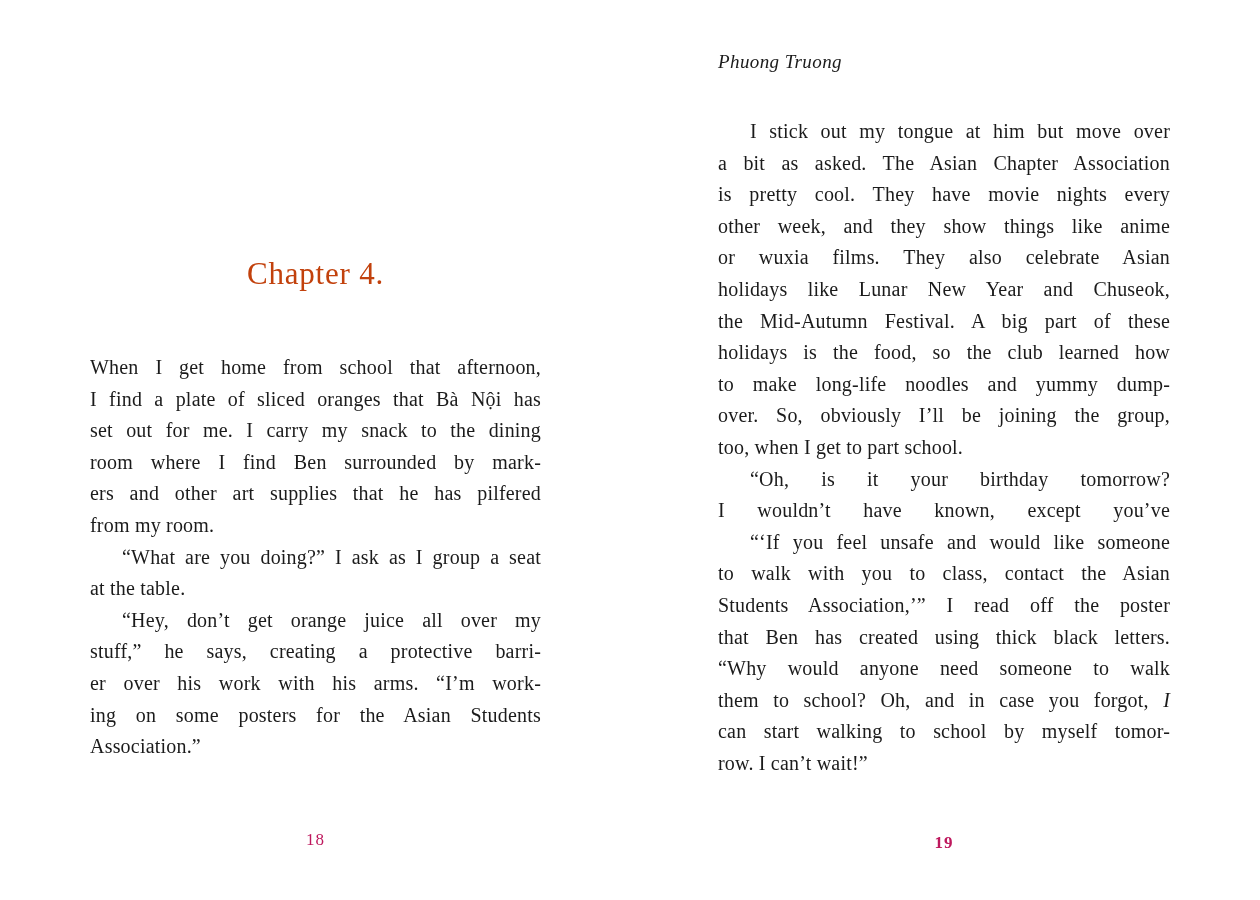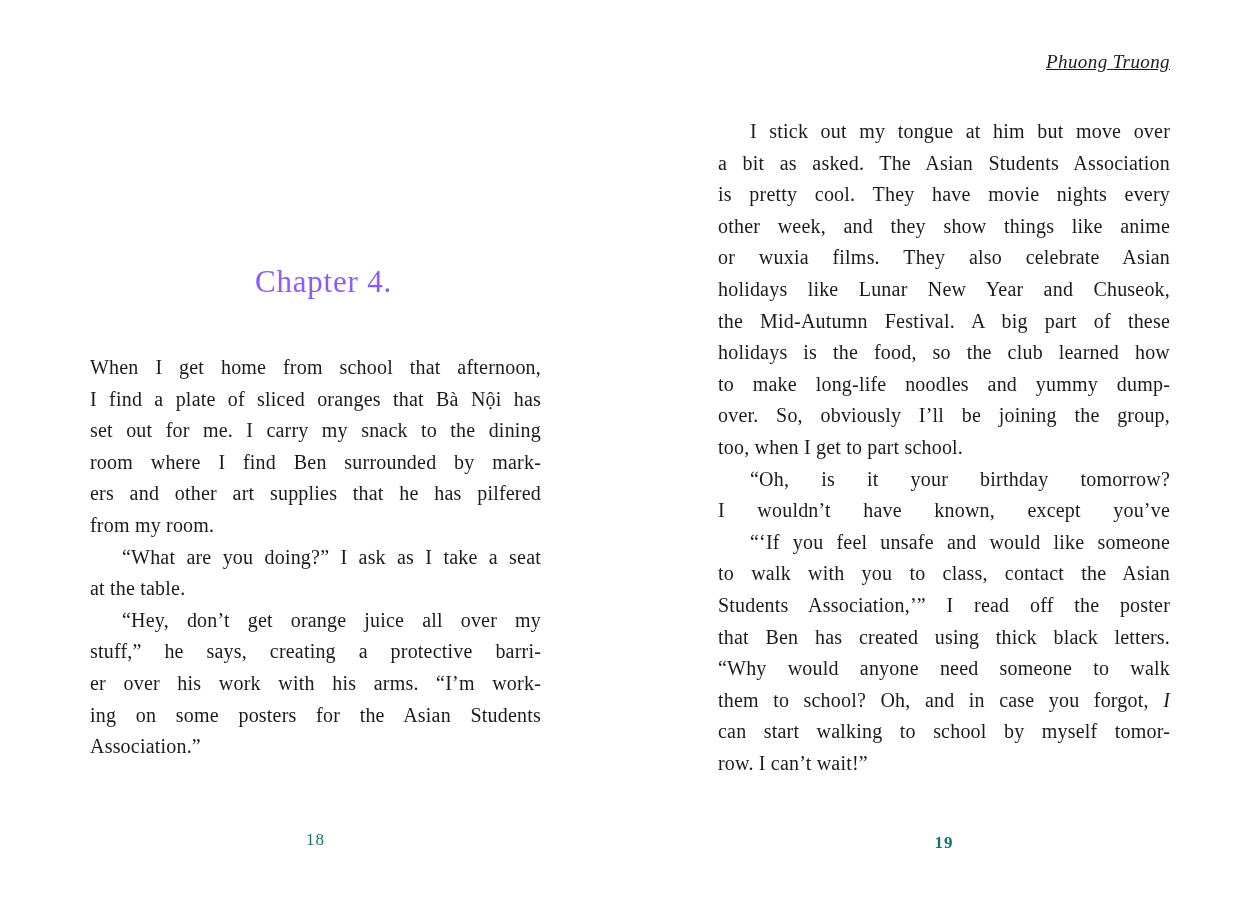--- a/index.html
+++ b/index.html
@@ -24,38 +24,37 @@
     height: 900px;
   }
   .page.left  { left: 90px;  width: 451px; }
   .page.right { left: 718px; width: 452px; }
 
   .chapter-title {
     position: absolute;
     top: 256px;
     left: 0;
     width: 100%;
-    margin: 8px;
+    margin: 0;
     text-align: center;
     font-size: 31px;
     font-weight: normal;
     letter-spacing: 0.8px;
-    color: #8b5cf6;
+    color: #c2410c;
   }
   .running-header {
     position: absolute;
     top: 51px;
     left: 0;
     width: 100%;
-    text-align: right;
+    text-align: left;
     font-style: italic;
     font-size: 19px;
     letter-spacing: 0.4px;
     color: #1b1b1b;
-    text-decoration: underline;
   }
   .body-text {
     position: absolute;
     left: 0;
     width: 100%;
     font-size: 20px;
     line-height: 31.6px;
     letter-spacing: 0.2px;
   }
   .page.left  .body-text { top: 352px; }
@@ -70,21 +69,21 @@
   .line.ind { text-indent: 32px; }
   .line.end { text-align-last: left; }
 
   .folio {
     position: absolute;
     left: 0;
     width: 100%;
     text-align: center;
     font-size: 17px;
     letter-spacing: 1px;
-    color: #0f766e;
+    color: #be185d;
   }
   .page.left  .folio { top: 830px; }
   .page.right .folio { top: 833px; font-weight: bold; }
 </style>
 </head>
 <body>
 
 <div class="spread">
 
   <section class="page left">
@@ -92,40 +91,40 @@
     <div class="body-text">
         <div class="para">
           <div class="line">When I get home from school that afternoon,</div>
           <div class="line">I find a plate of sliced oranges that Bà Nội has</div>
           <div class="line">set out for me. I carry my snack to the dining</div>
           <div class="line">room where I find Ben surrounded by mark-</div>
           <div class="line">ers and other art supplies that he has pilfered</div>
           <div class="line end">from my room.</div>
         </div>
         <div class="para">
-          <div class="line ind">“What are you doing?” I ask as I take a seat</div>
+          <div class="line ind">“What are you doing?” I ask as I group a seat</div>
           <div class="line end">at the table.</div>
         </div>
         <div class="para">
           <div class="line ind">“Hey, don’t get orange juice all over my</div>
           <div class="line">stuff,” he says, creating a protective barri-</div>
           <div class="line">er over his work with his arms. “I’m work-</div>
           <div class="line">ing on some posters for the Asian Students</div>
           <div class="line end">Association.”</div>
         </div>
       </div>
     <div class="folio">18</div>
   </section>
 
   <section class="page right">
     <div class="running-header">Phuong Truong</div>
     <div class="body-text">
         <div class="para">
           <div class="line ind">I stick out my tongue at him but move over</div>
-          <div class="line">a bit as asked. The Asian Students Association</div>
+          <div class="line">a bit as asked. The Asian Chapter Association</div>
           <div class="line">is pretty cool. They have movie nights every</div>
           <div class="line">other week, and they show things like anime</div>
           <div class="line">or wuxia films. They also celebrate Asian</div>
           <div class="line">holidays like Lunar New Year and Chuseok,</div>
           <div class="line">the Mid-Autumn Festival. A big part of these</div>
           <div class="line">holidays is the food, so the club learned how</div>
           <div class="line">to make long-life noodles and yummy dump-</div>
           <div class="line">over. So, obviously I’ll be joining the group,</div>
           <div class="line end">too, when I get to part school.</div>
         </div>

